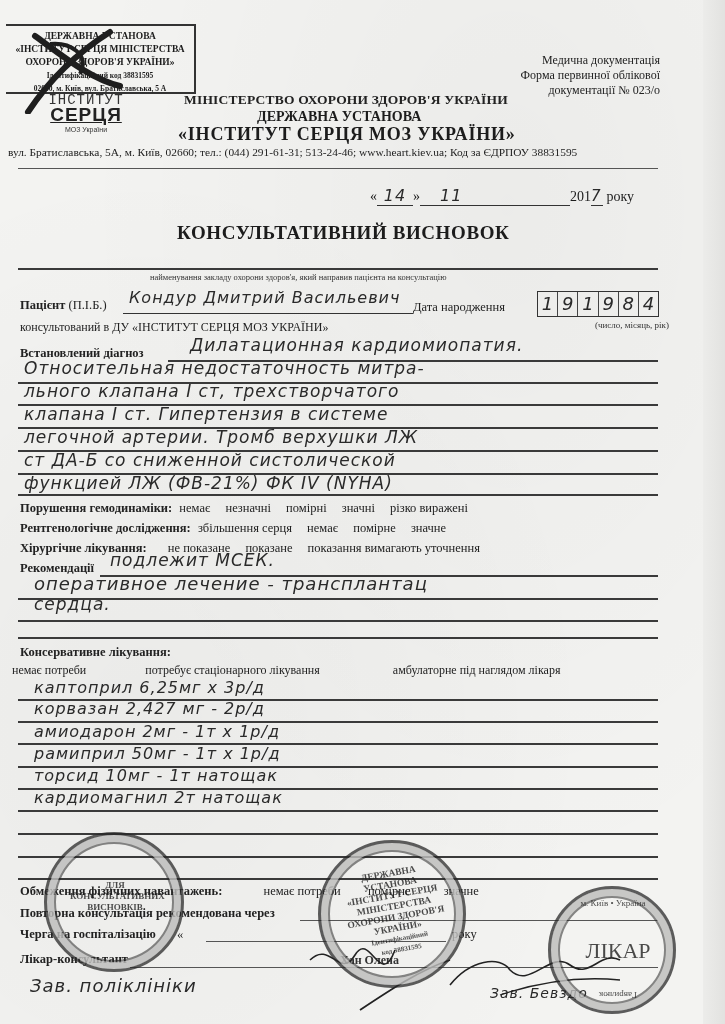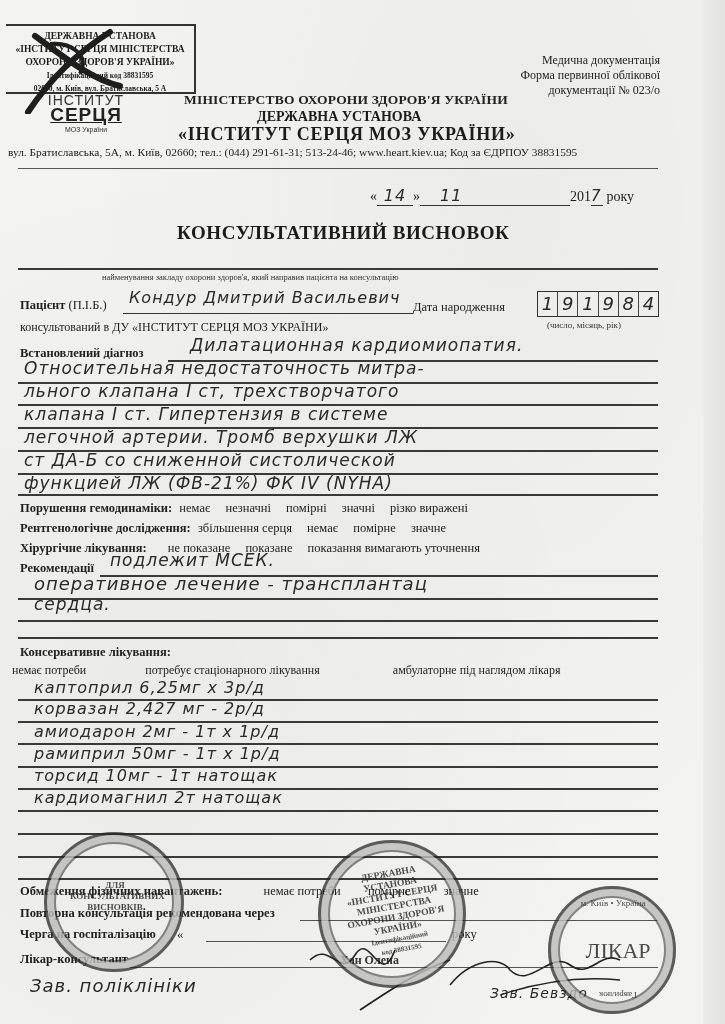--- a/index.html
+++ b/index.html
@@ -37,34 +37,34 @@
     position: absolute; left: 6px; top: 24px; width: 190px; height: 68px;
     border-top: 2px solid #333; border-right: 2px solid #333;
     text-align: center; font-size: 9.5px; font-weight: bold; line-height: 13px;
     padding-top: 4px; font-family: "Liberation Serif", serif;
   }
   .stamp-box .small { font-size: 7.5px; font-weight: bold; }
   .stamp-line { position: absolute; left: 6px; top: 92px; width: 190px; height: 2px; background: #333; }
   .cross { position: absolute; left: 20px; top: 24px; width: 110px; height: 90px; }
 
   .logo { position: absolute; left: 46px; top: 94px; width: 80px; text-align: center; }
-  .logo .l1 { font-family: Liberation Sans, sans-serif; font-size: 14px; letter-spacing: 1px; color: #333; line-height: 12px; }
+  .logo .l1 { font-family: Liberation Mono, monospace; font-size: 14px; letter-spacing: 1px; color: #333; line-height: 12px; }
   .logo .l2 { font-family: "Liberation Sans", sans-serif; font-size: 19px; font-weight: bold; color: #222; line-height: 18px; letter-spacing: 1px; text-decoration: underline; }
   .logo .l3 { font-family: "Liberation Sans", sans-serif; font-size: 7px; color: #333; margin-top: 2px; }
 
   .form-ref { position: absolute; right: 65px; top: 53px; text-align: right; font-size: 12px; line-height: 15px; color: #222; }
 
   .h-min { position: absolute; left: 184px; top: 92px; font-size: 13.5px; font-weight: bold; color: #222; letter-spacing: 0.2px; }
   .h-du { position: absolute; left: 257px; top: 109px; font-size: 14px; font-weight: bold; }
   .h-inst { position: absolute; left: 178px; top: 124px; font-size: 18px; font-weight: bold; letter-spacing: 0.8px; }
   .h-addr { position: absolute; left: 8px; top: 146px; font-size: 11.4px; color: #222; white-space: nowrap; }
 
   .date-row { position: absolute; left: 370px; top: 186px; font-size: 14px; white-space: nowrap; }
   .title { position: absolute; left: 177px; top: 222px; font-size: 19px; font-weight: bold; letter-spacing: 0.6px; }
-  .caption { position: absolute; font-size: 8.5px; color: #333; white-space: nowrap; }
+  .caption { position: absolute; font-size: 8.5px; color: #333; white-space: nowrap; margin-left: 48px; }
 
   .lbl { position: absolute; font-size: 12.5px; white-space: nowrap; color: #222; }
   .lbl b { font-weight: bold; }
   .opt { margin-left: 12px; font-weight: normal; }
   .opt.sel { text-decoration-thickness: 1.5px; text-underline-offset: 3px; }
 
   .dob-box {
     position: absolute; left: 537px; top: 291px; width: 122px; height: 26px;
     border: 1.5px solid #333; display: flex;
   }

